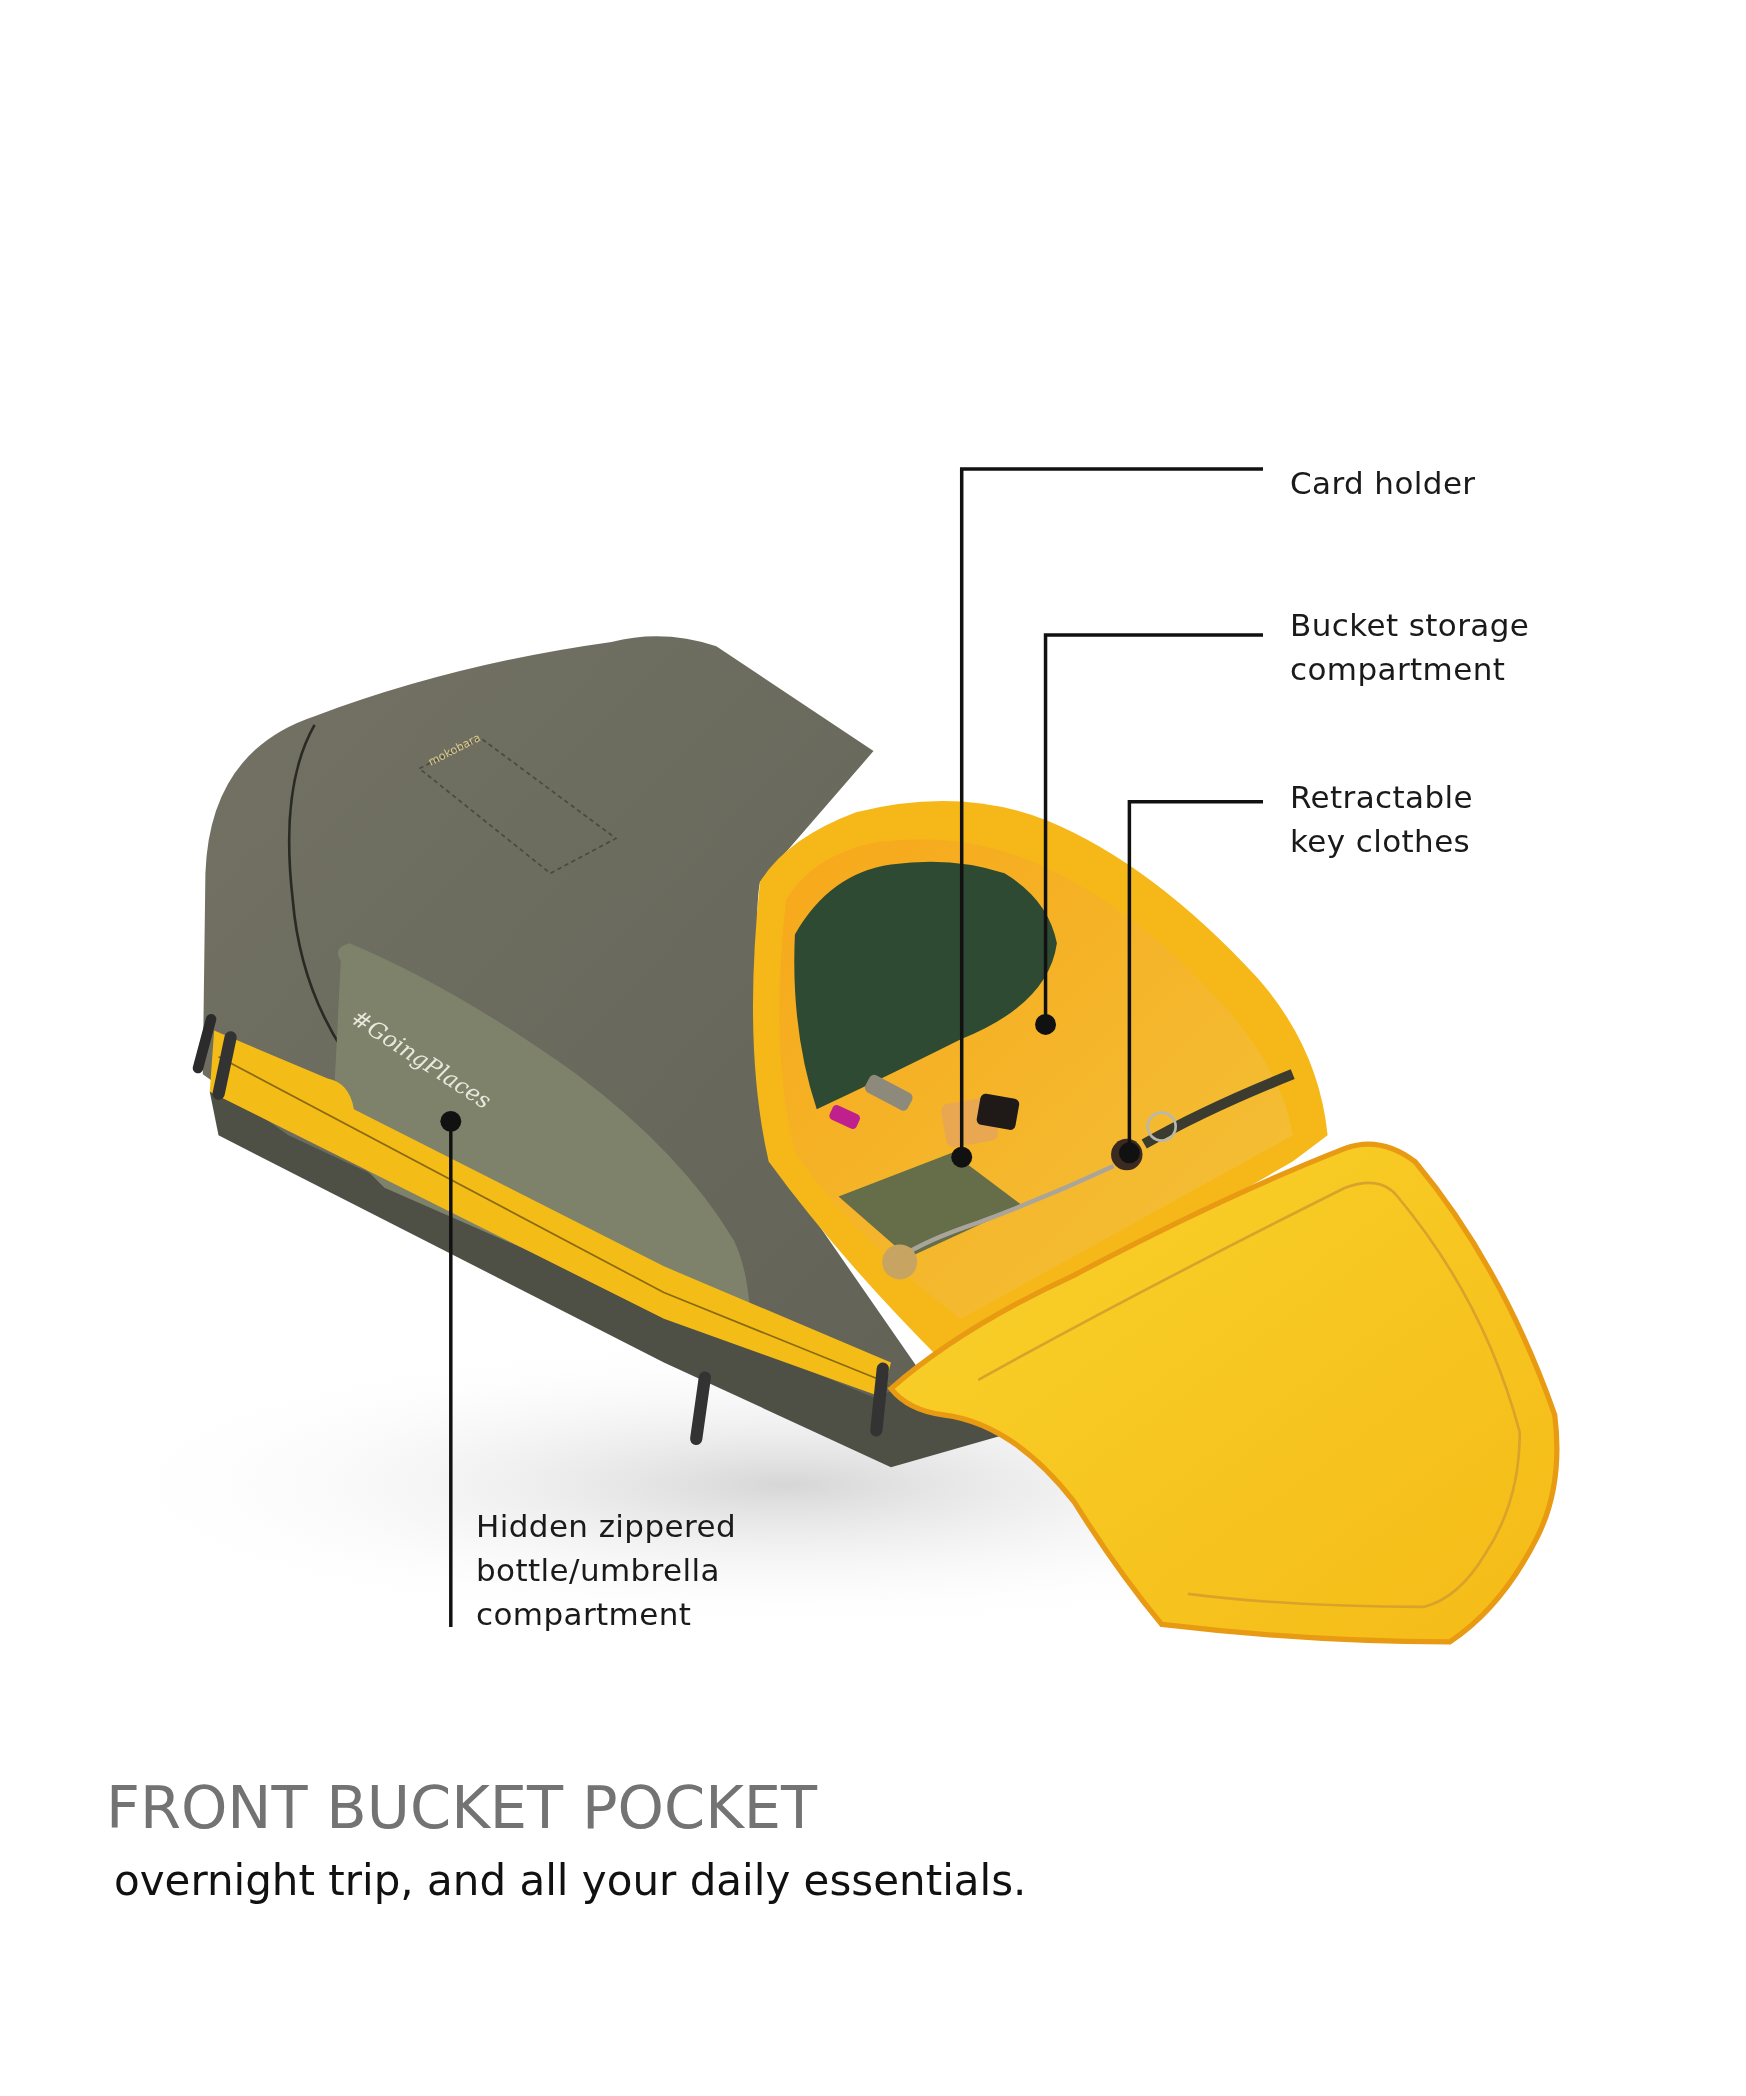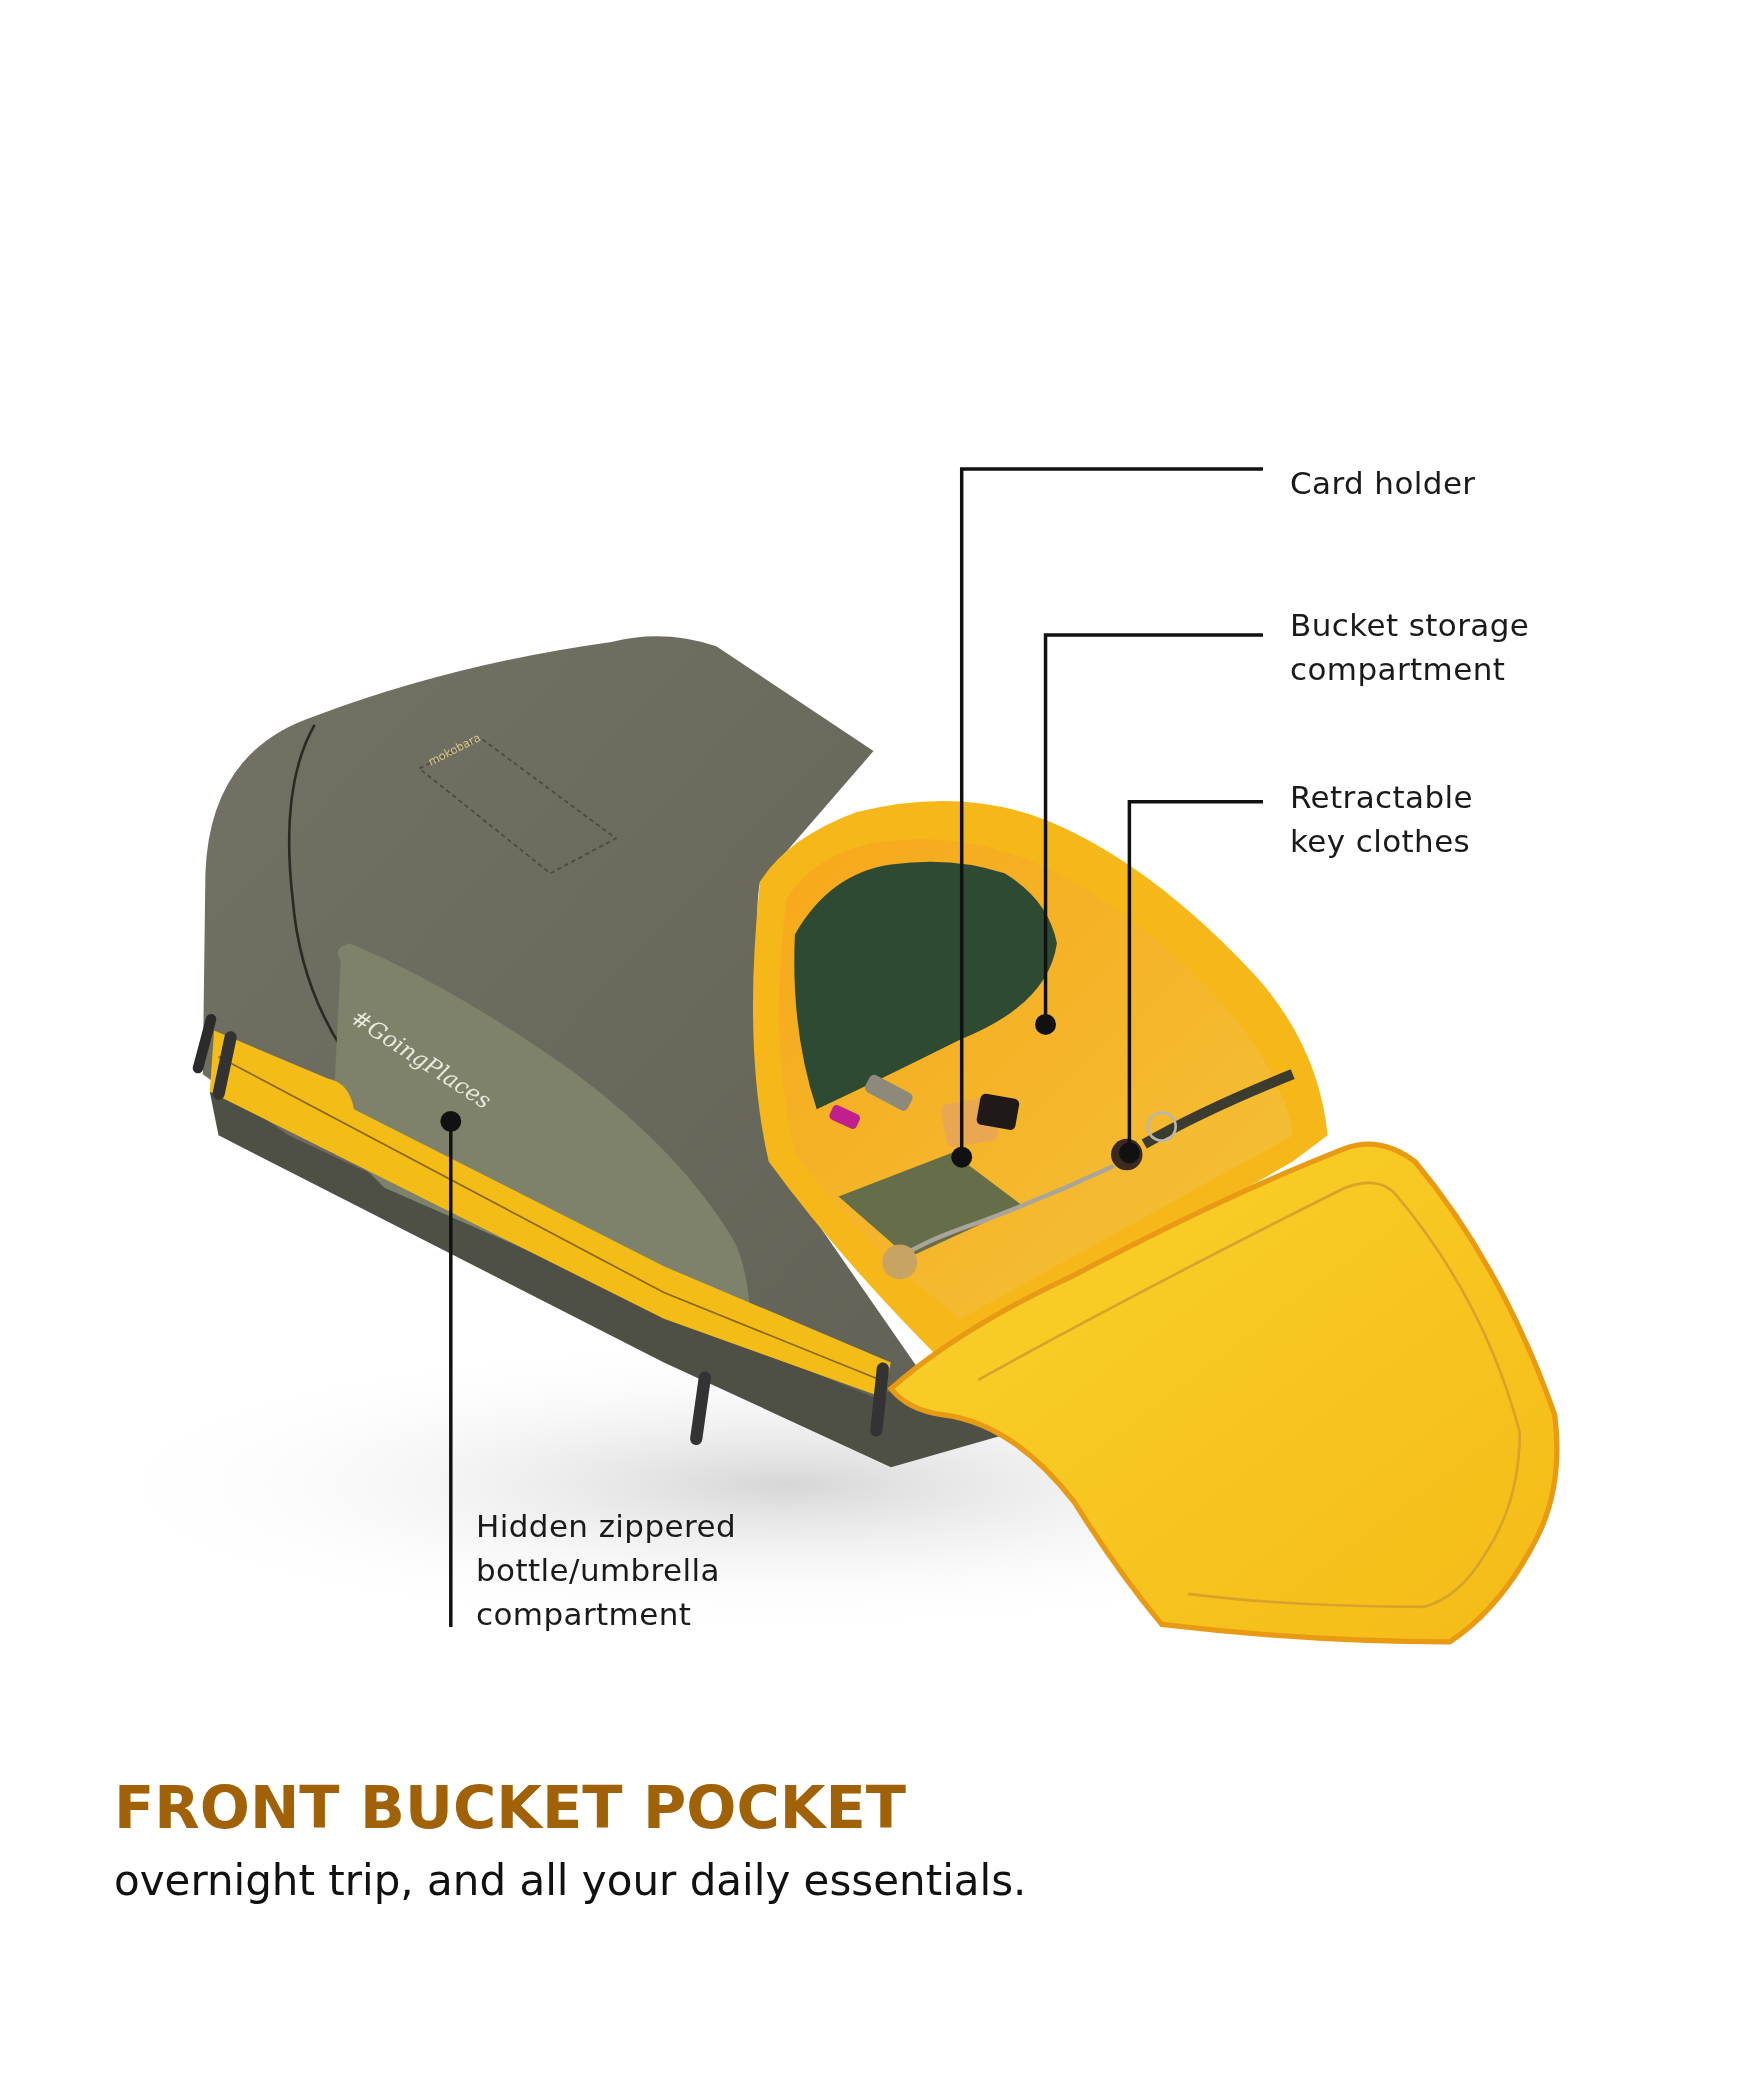--- a/index.html
+++ b/index.html
@@ -1,20 +1,20 @@
 <!DOCTYPE html>
 <html style="font-size:14px"><head>
 <meta charset="utf-8">
 <style>
   html,body{margin:0;padding:0;background:#ffffff;}
   body{width:1747px;height:2096px;position:relative;overflow:hidden;font-family:"DejaVu Sans","Liberation Sans",sans-serif;color:#111;}
   #scene{position:absolute;left:0;top:0;width:1747px;height:2096px;}
   .label{position:absolute;font-family:"DejaVu Sans",sans-serif;font-size:31px;line-height:44px;color:#1a1a1a;font-weight:400;letter-spacing:0.4px;white-space:nowrap;}
   .label span{display:block;}
-  #heading{position:absolute;left:114px;top:1773px;font-family:"DejaVu Sans",sans-serif;font-weight:700;font-size:59px;letter-spacing:0px;color:#a16207;white-space:nowrap;}
+  #heading{position:absolute;left:106px;top:1773px;font-family:"DejaVu Sans",sans-serif;font-weight:400;font-size:59px;letter-spacing:0px;color:#737373;white-space:nowrap;}
   #desc{position:absolute;left:114px;top:1856px;font-family:"DejaVu Sans",sans-serif;font-size:42px;line-height:49px;color:#111;}
   #desc span{display:block;white-space:nowrap;}
 </style>
 </head>
 <body>
 
 <svg id="scene" viewBox="0 0 2000 2400" xmlns="http://www.w3.org/2000/svg">
   <defs>
     <radialGradient id="shadow" cx="50%" cy="50%" r="50%">
       <stop offset="0%" stop-color="#d6d6d6"></stop>

